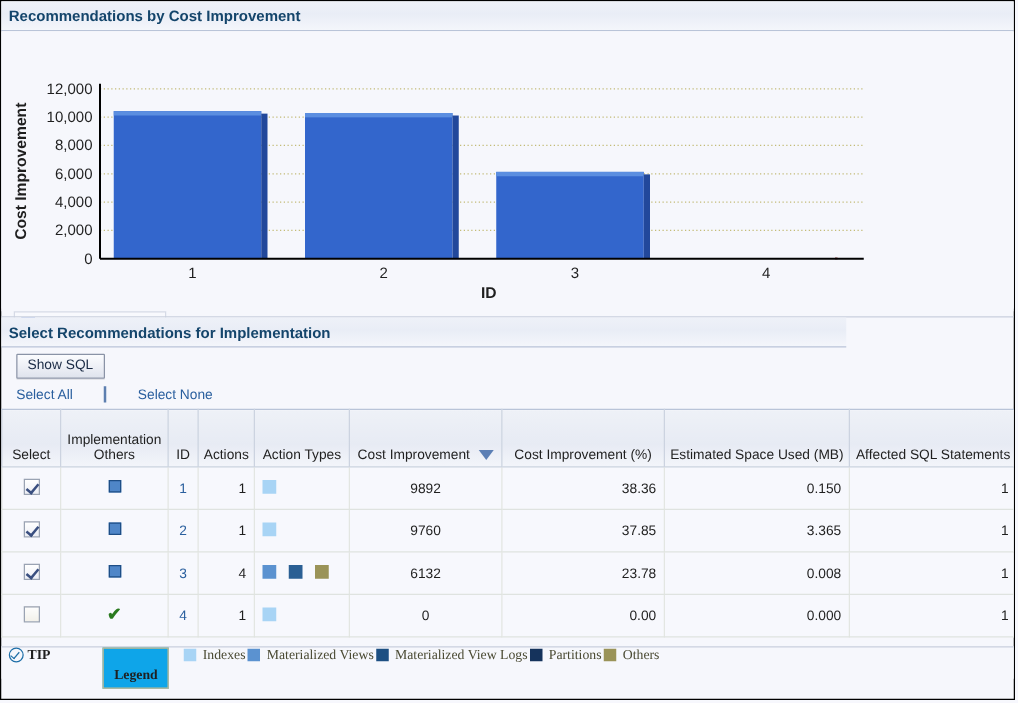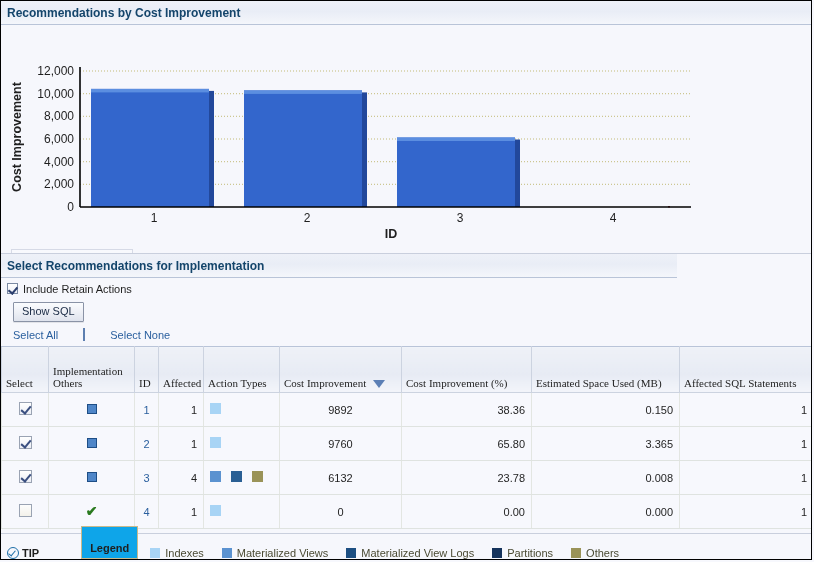--- a/index.html
+++ b/index.html
@@ -139,22 +139,21 @@
     background:linear-gradient(to bottom,#eef1f7 0%,#e7ebf4 60%,#f3f5fa 100%);
     border:1px solid #ccd3e0;
     border-top:1px solid #b9c4d8;
     color:#1f1f1f;
     font-weight:normal;
     font-size:11px;
     vertical-align:bottom;
     padding:18px 4px 3px 4px;
     height:26px;
     box-sizing:border-box;
-    text-align:left;
-    font-family:Liberation Serif, serif;
+    text-align:center;
   }
   table.recs td{
     border:1px solid #dfe3e0;
     border-left:1px solid #e3e6e2;
     border-right:1px solid #e3e6e2;
     background:#f7f8fd;
     height:34px;
     padding:2px 6px;
     box-sizing:border-box;
     vertical-align:middle;
@@ -227,27 +226,28 @@
   .type-sq{
     width:11px;height:11px;
     display:inline-block;
     margin:0 10px 3px 0;
     box-sizing:border-box;
   }
 
   
   .bottom-bar{
     position:absolute;
-    left:0;bottom:0;
+    left:0;bottom:16px;
     width:812px;height:26px;
     background:#f6f7fc;
     border-top:1px solid #c9cfdd;
-    display:flex;align-items:flex-end;
+    display:flex;align-items:flex-start;
     box-sizing:border-box;
     padding-left:6px;
+    font-family:Liberation Serif, serif;
   }
   .tip{
     display:flex;align-items:center;
     font-size:11px;font-weight:bold;color:#1f1f1f;
     margin-right:6px;
   }
   .tip .tipicon{
     width:12px;height:12px;
     border:1.5px solid #1f6fa8;
     border-radius:50%;
@@ -267,21 +267,21 @@
   .legend-tab{
     border:1px solid #c9b98a;
     background:#0ea5e9;
     font-size:11px;font-weight:bold;color:#1f1f1f;
     padding:15px 8px 4px 8px;
     margin-right:12px;
     box-sizing:border-box;
     cursor:pointer;
     margin-left:36px;
   }
-  .legend-items{display:flex;align-items:center;gap:18px;}
+  .legend-items{display:flex;align-items:center;gap:2px;}
   .legend-item{display:flex;align-items:center;font-size:11px;color:#4a4a33;}
   .legend-item .sq{
     width:10px;height:10px;
     display:inline-block;
     margin-right:5px;
   }
 </style>
 </head>
 <body>
 
@@ -353,45 +353,41 @@
   </div>
 
   <div class="chart-sep"></div>
 
   <div class="sect2">
 
     <div class="sect-header">
       <div class="title">Select Recommendations for Implementation</div>
     </div>
 
-    <div class="retain-row">
-      <span class="cb checked"></span>
-      <span class="lbl">Include Retain Actions</span>
-    </div>
 
     <div class="btn-row">
       <button class="btn">Show SQL</button>
     </div>
 
     <div class="selectlinks">
       <a href="#">Select All</a>
       <span class="divider"></span>
       <a href="#">Select None</a>
     </div>
 
     <table class="recs">
       <thead>
         <tr>
           <th class="c-select">Select</th>
           <th class="c-status">
             <span>Implementation</span><br>
             <span>Others</span>
           </th>
           <th class="c-id">ID</th>
-          <th class="c-actions">Affected</th>
+          <th class="c-actions">Actions</th>
           <th class="c-types">Action Types</th>
           <th class="c-cost">
             <span>Cost Improvement</span><span class="sort-arrow"></span>
           </th>
           <th class="c-costp">Cost Improvement (%)</th>
           <th class="c-space">Estimated Space Used (MB)</th>
           <th class="c-sql">Affected SQL Statements</th>
         </tr>
       </thead>
       <tbody id="tbody">
@@ -414,21 +410,21 @@
             <td class="c-select"><span class="row-cb checked"></span></td>
             <td class="c-status"><span class="status-sq"></span></td>
             <td class="c-id"><a class="idlink" href="#">2</a></td>
             <td class="c-actions">1</td>
             <td class="c-types">
               <div class="types-wrap">
                 <span class="type-sq" style="background: rgb(168, 212, 245);"></span>
               </div>
             </td>
             <td class="c-cost">9760</td>
-            <td class="c-costp">65.80</td>
+            <td class="c-costp">37.85</td>
             <td class="c-space">3.365</td>
             <td class="c-sql">1</td>
           </tr>
           <tr>
             <td class="c-select"><span class="row-cb checked"></span></td>
             <td class="c-status"><span class="status-sq"></span></td>
             <td class="c-id"><a class="idlink" href="#">3</a></td>
             <td class="c-actions">4</td>
             <td class="c-types">
               <div class="types-wrap">

